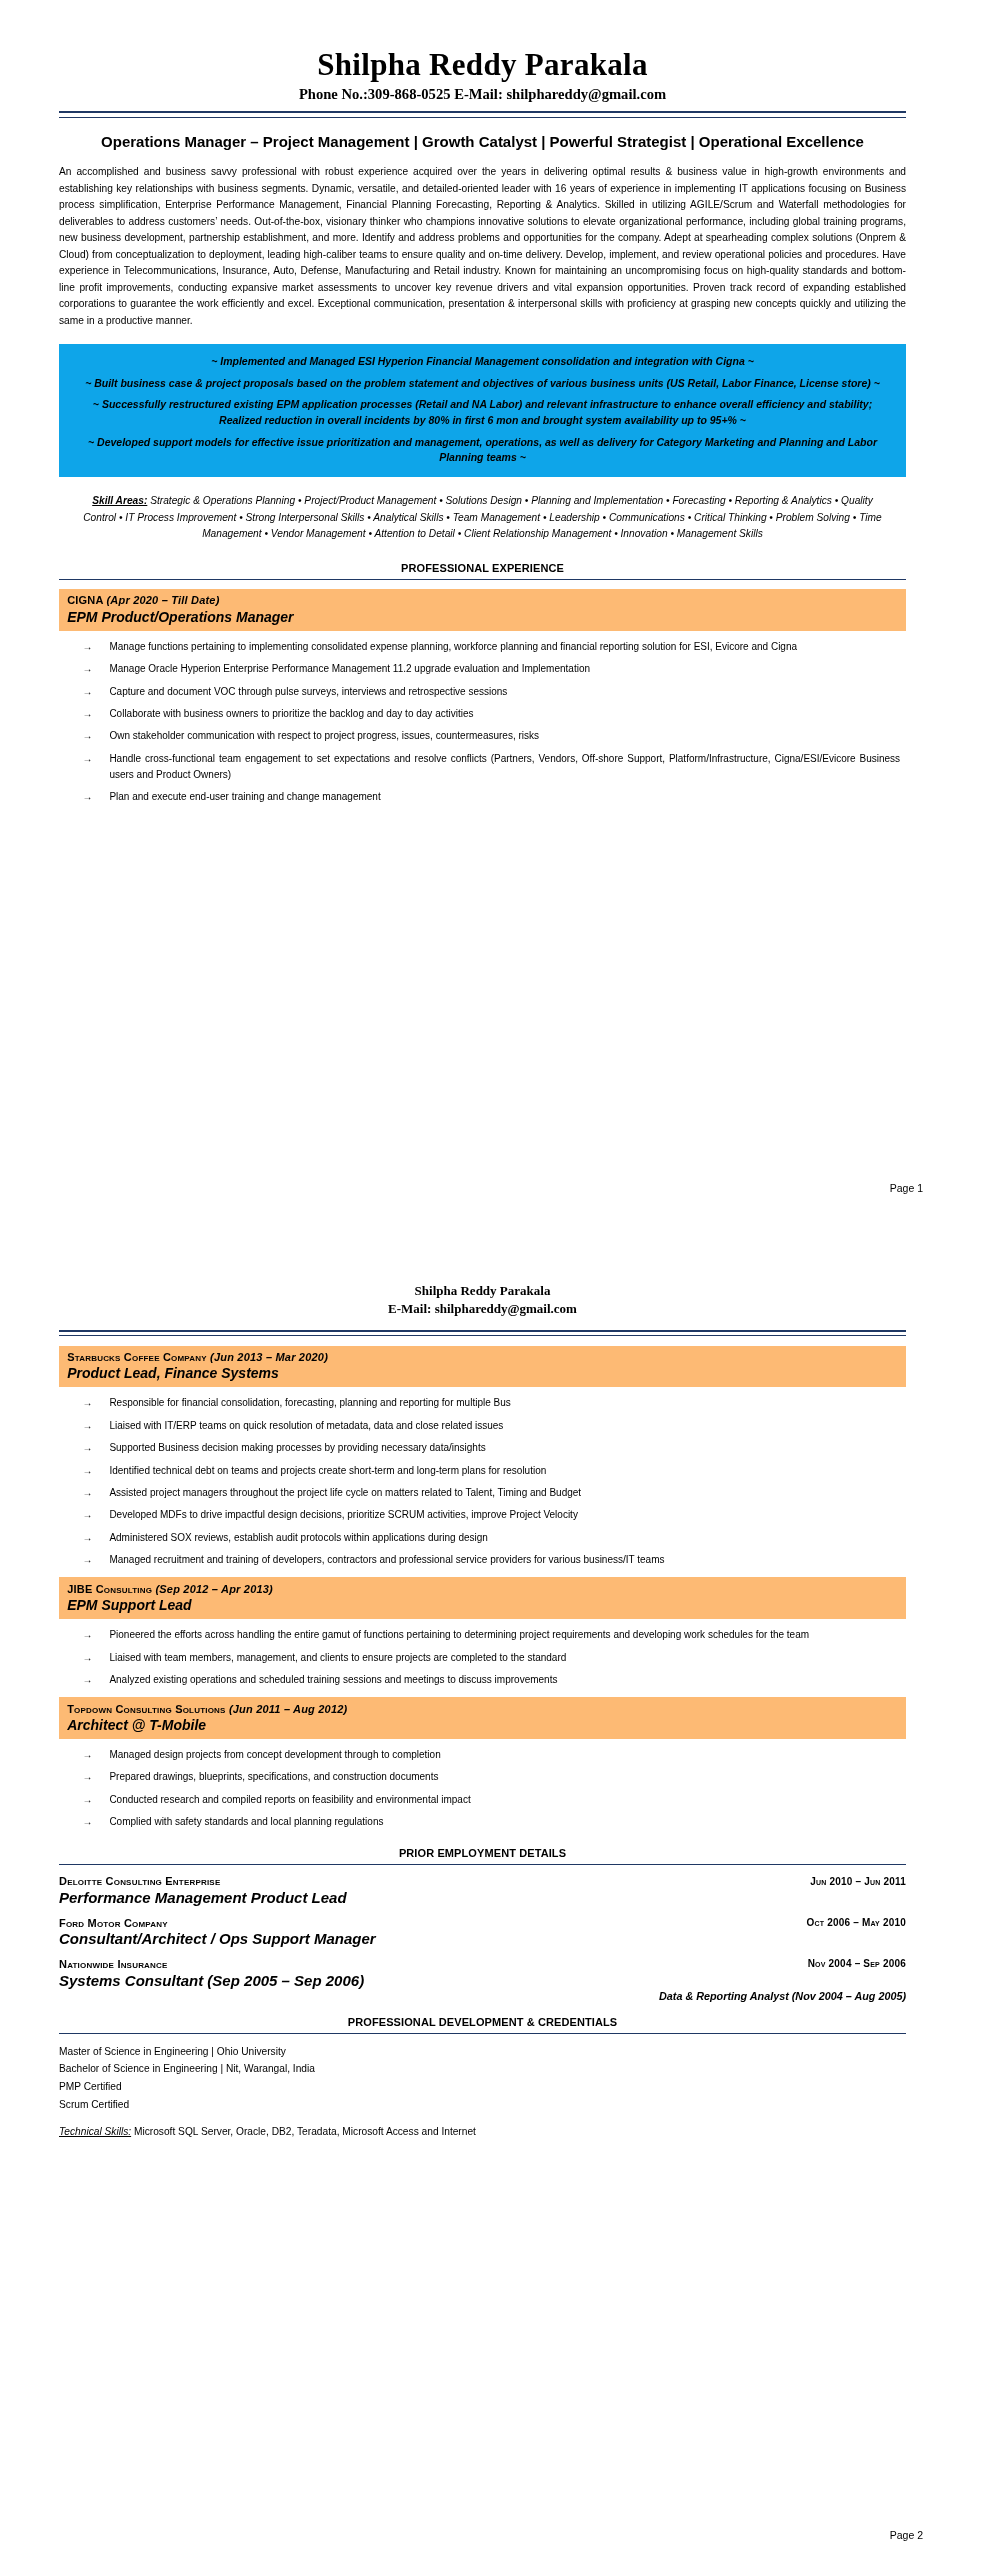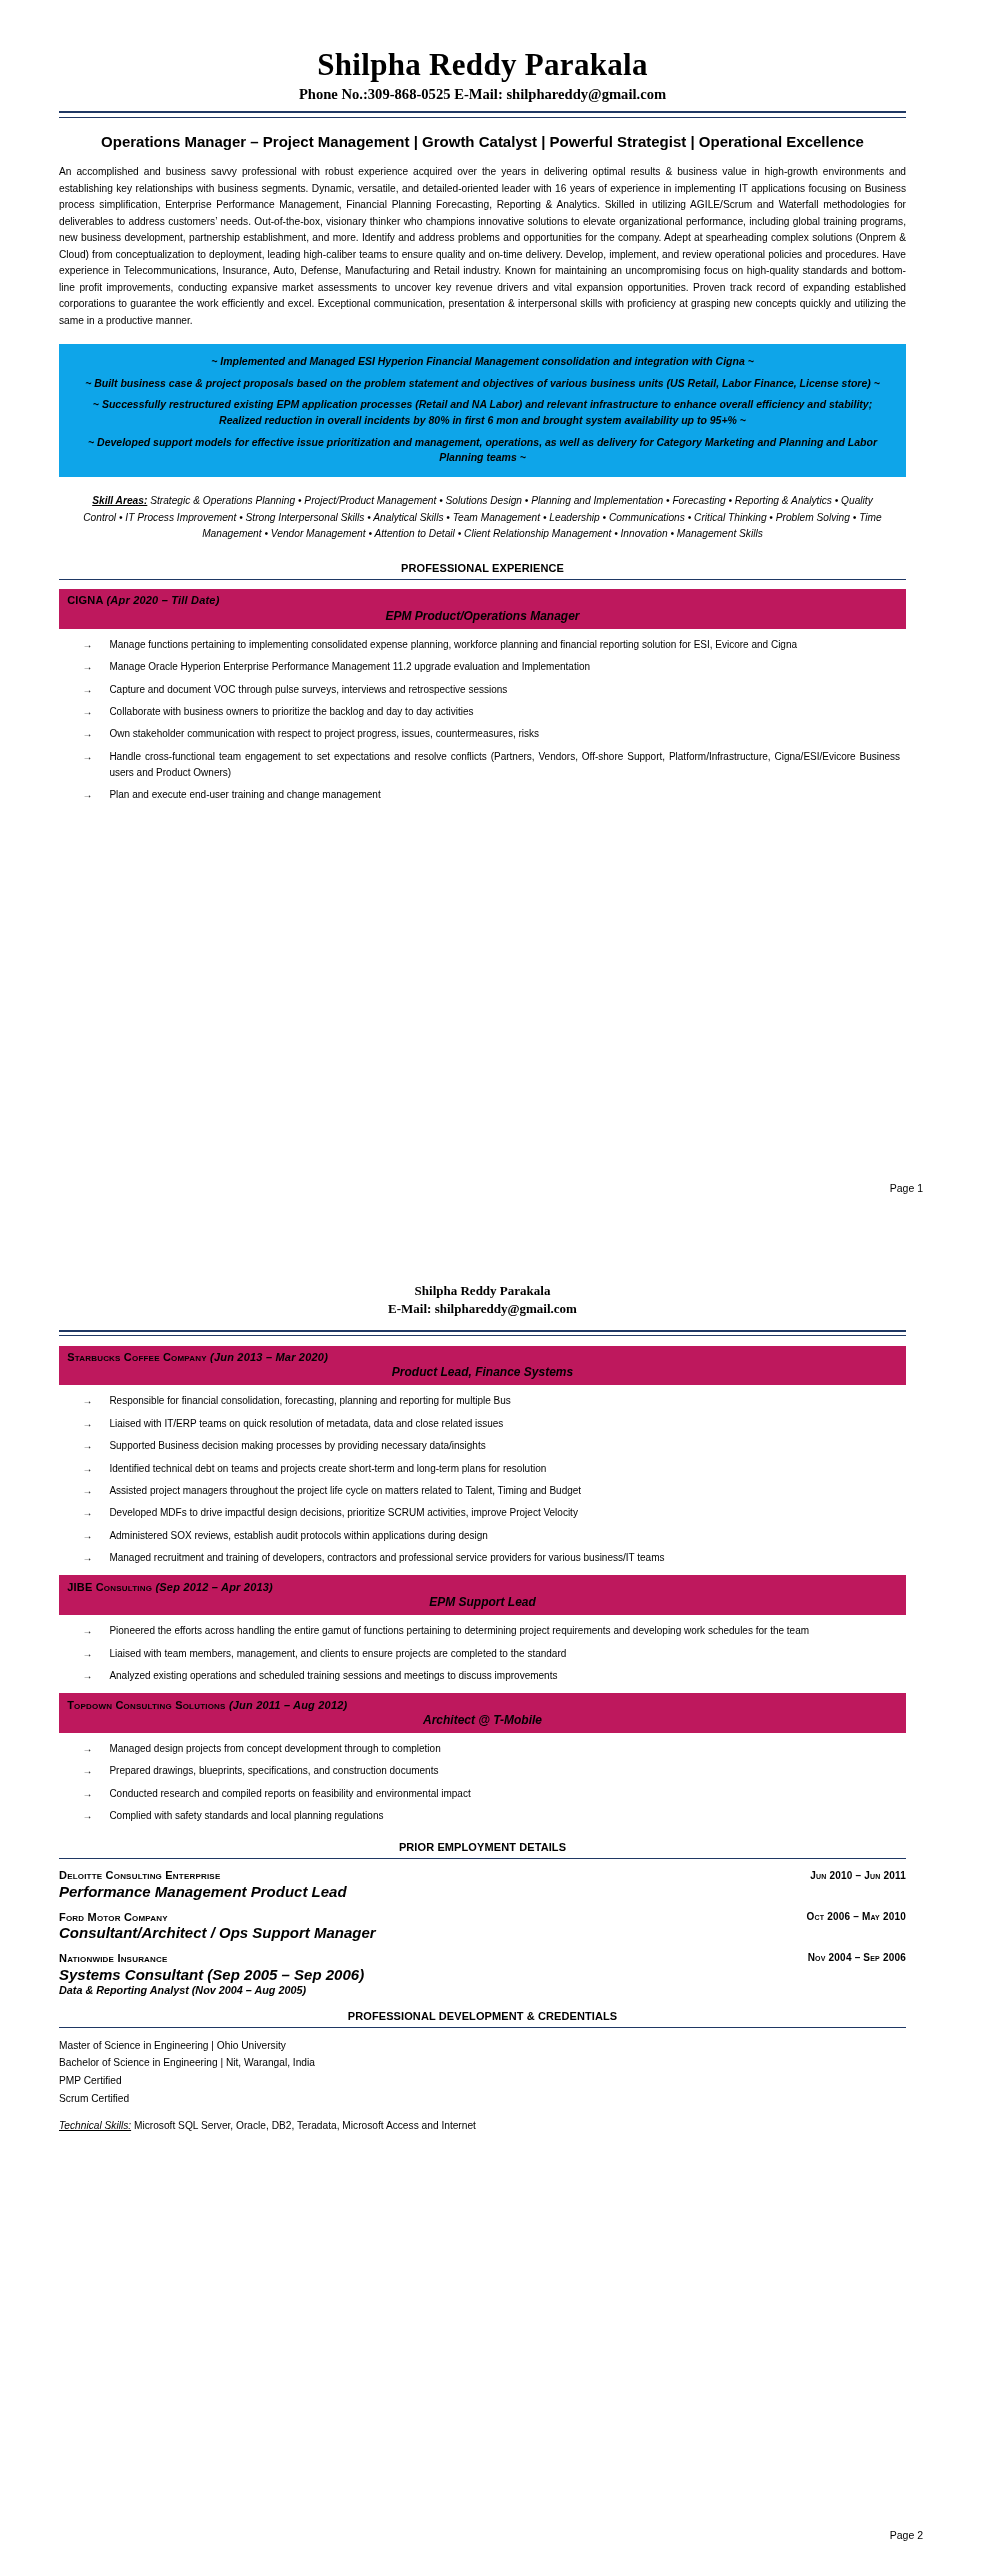--- a/index.html
+++ b/index.html
@@ -99,41 +99,40 @@
     font-weight: bold;
     font-size: 11px;
     padding: 3.5px 0 4.7px 0;
     border-bottom: 1.8px solid #1f3864;
     margin-bottom: 0;
     letter-spacing: 0.1px;
   }
 
   
   .job-head {
-    background: #be185d;
+    background: #fdba74;
     padding: 5.3px 8.2px 5.9px 8.2px;
     margin-top: 9.4px;
   }
   .job-company {
     font-weight: bold;
     font-size: 11px;
     font-variant: small-caps;
     letter-spacing: 0.2px;
   }
   .job-company .dates {
     font-style: italic;
     font-variant: normal;
     text-transform: none;
   }
   .job-role {
     font-weight: bold;
     font-style: italic;
-    font-size: 12px;
+    font-size: 14px;
     margin-top: 2.3px;
-    text-align: center;
   }
 
   
   ul.bullets {
     list-style: none;
     margin: 8.2px 0 5.9px 0;
     padding: 0 5.9px 0 23.4px;
   }
   ul.bullets li {
     position: relative;
@@ -174,20 +173,21 @@
     font-weight: bold;
     font-style: italic;
     font-size: 15px;
     margin-top: 1.8px;
   }
   .prior-sub {
     font-weight: bold;
     font-style: italic;
     font-size: 10.8px;
     margin-top: 1.2px;
+    text-align: right;
   }
   .prior-block { margin-bottom: 3.5px; }
 
   
   .cred-list {
     margin: 9.4px 0 0 0;
     padding: 0;
     list-style: none;
   }
   .cred-list li {

